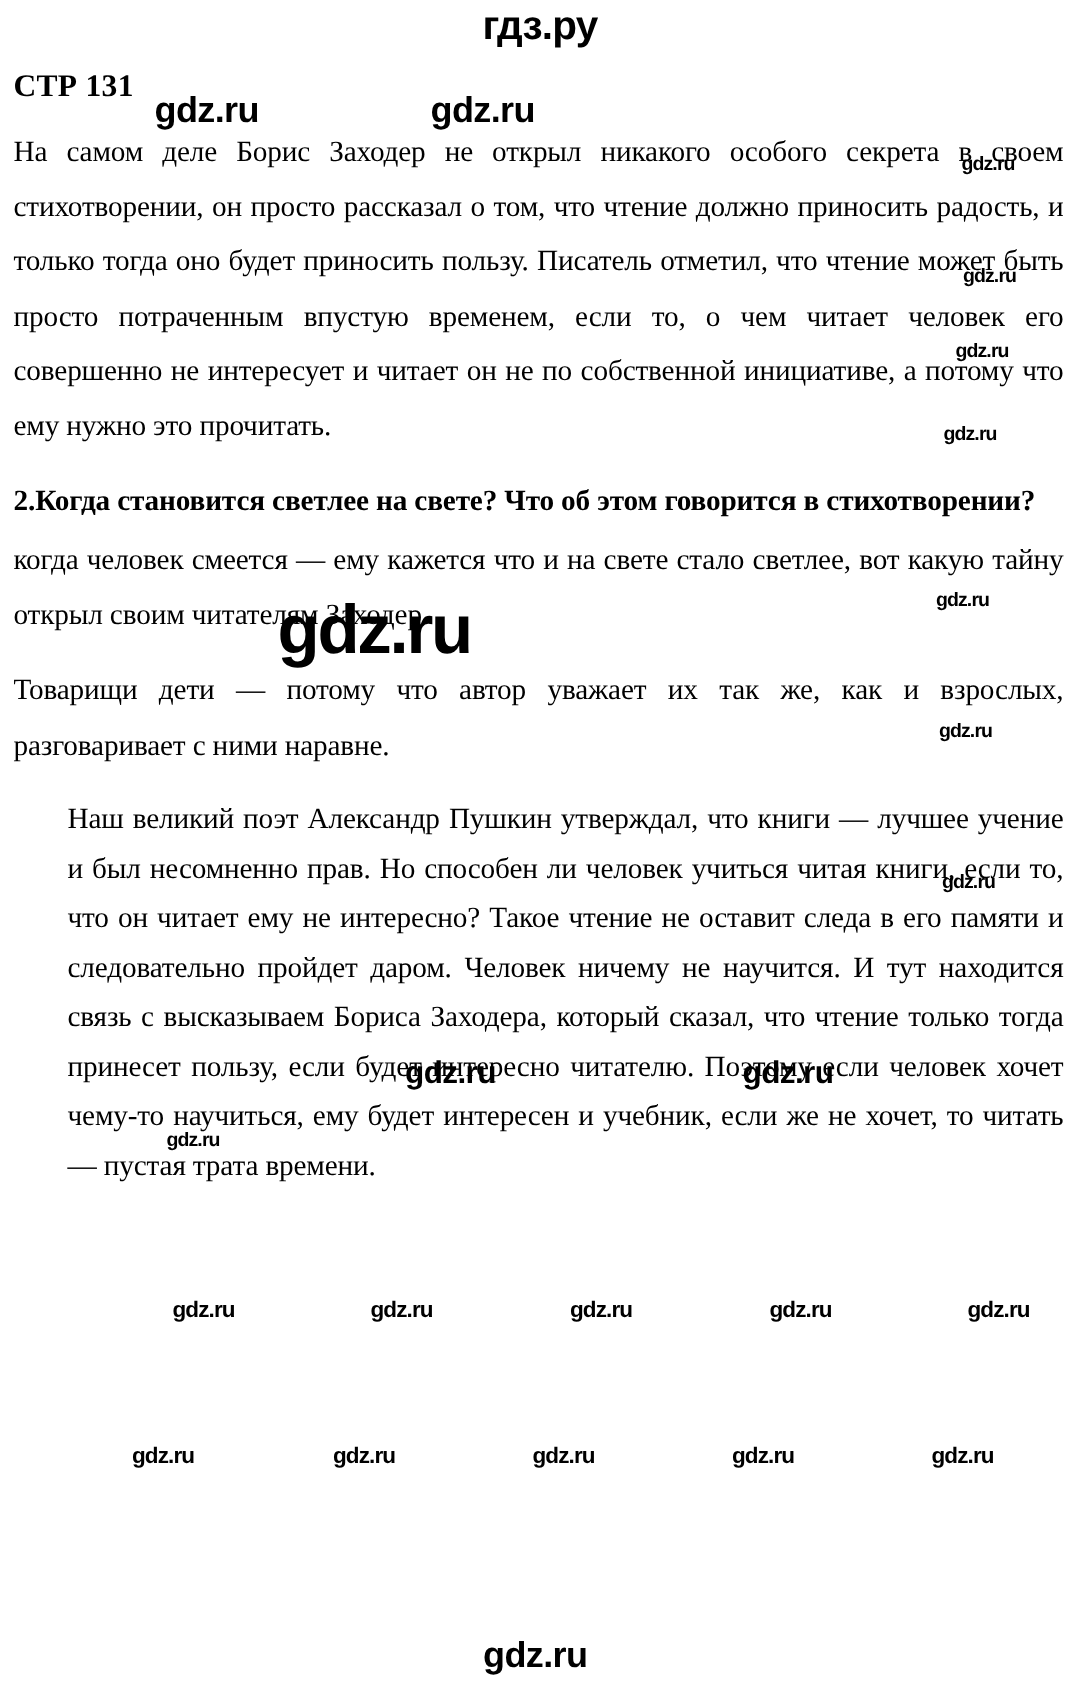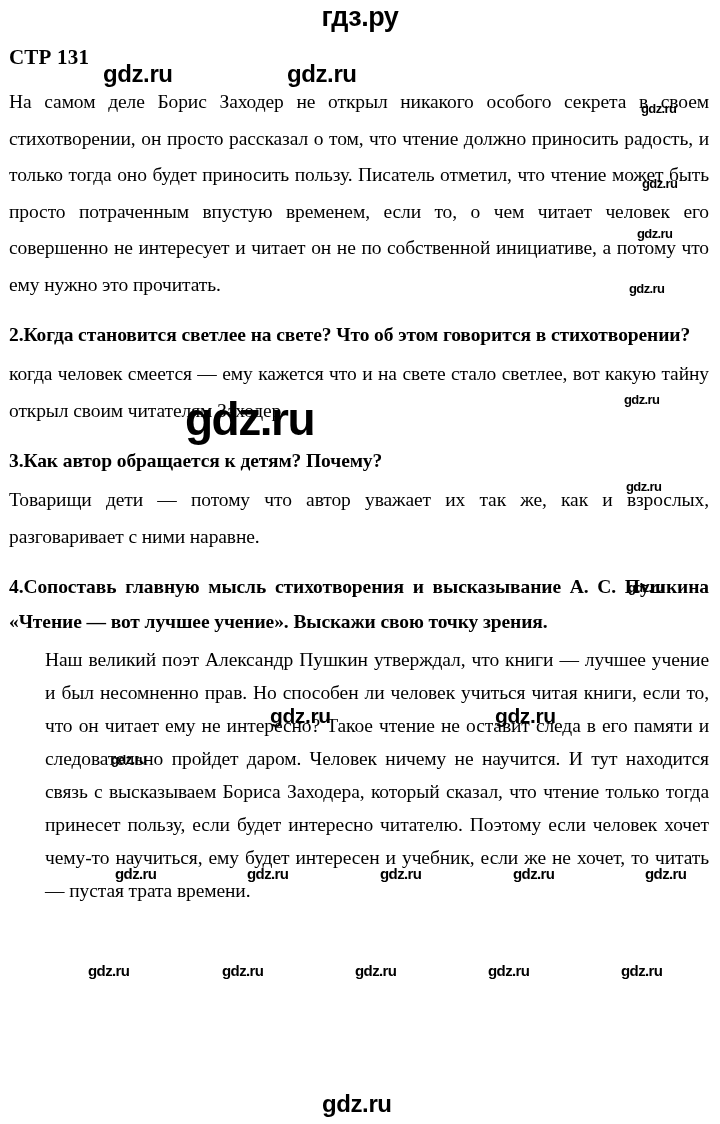--- a/index.html
+++ b/index.html
@@ -104,26 +104,24 @@
 
     <div class="answer">На самом деле Борис Заходер не открыл никакого особого секрета в своем стихотворении, он просто рассказал о том, что чтение должно приносить радость, и только тогда оно будет приносить пользу. Писатель отметил, что чтение может быть просто потраченным впустую временем, если то, о чем читает человек его совершенно не интересует и читает он не по собственной инициативе, а потому что ему нужно это прочитать.</div>
 
     <div class="spacer-sm"></div>
 
     <div class="question">2.Когда становится светлее на свете? Что об этом говорится в стихотворении?</div>
     <div class="answer">когда человек смеется — ему кажется что и на свете стало светлее, вот какую тайну открыл своим читателям Заходер</div>
 
     <div class="spacer-sm"></div>
 
-    <div class="question">3.Как автор обращается к детям? Почему?</div>
     <div class="answer">Товарищи дети — потому что автор уважает их так же, как и взрослых, разговаривает с ними наравне.</div>
 
     <div class="spacer-sm"></div>
 
-    <div class="question">4.Сопоставь главную мысль стихотворения и высказывание А. С. Пушкина «Чтение — вот лучшее учение». Выскажи свою точку зрения.</div>
     <div class="answer tight">Наш великий поэт Александр Пушкин утверждал, что книги — лучшее учение и был несомненно прав. Но способен ли человек учиться читая книги, если то, что он читает ему не интересно? Такое чтение не оставит следа в его памяти и следовательно пройдет даром. Человек ничему не научится. И тут находится связь с высказываем Бориса Заходера, который сказал, что чтение только тогда принесет пользу, если будет интересно читателю. Поэтому если человек хочет чему-то научиться, ему будет интересен и учебник, если же не хочет, то читать — пустая трата времени.</div>
 
   </div>
 
   <div id="watermark-layer">
       <div class="wm wm-big" style="left: 103px; top: 60px;">gdz.ru</div>
       <div class="wm wm-big" style="left: 287px; top: 60px;">gdz.ru</div>
       <div class="wm wm-tiny" style="left: 641px; top: 101px;">gdz.ru</div>
       <div class="wm wm-tiny" style="left: 642px; top: 176px;">gdz.ru</div>
       <div class="wm wm-tiny" style="left: 637px; top: 226px;">gdz.ru</div>

